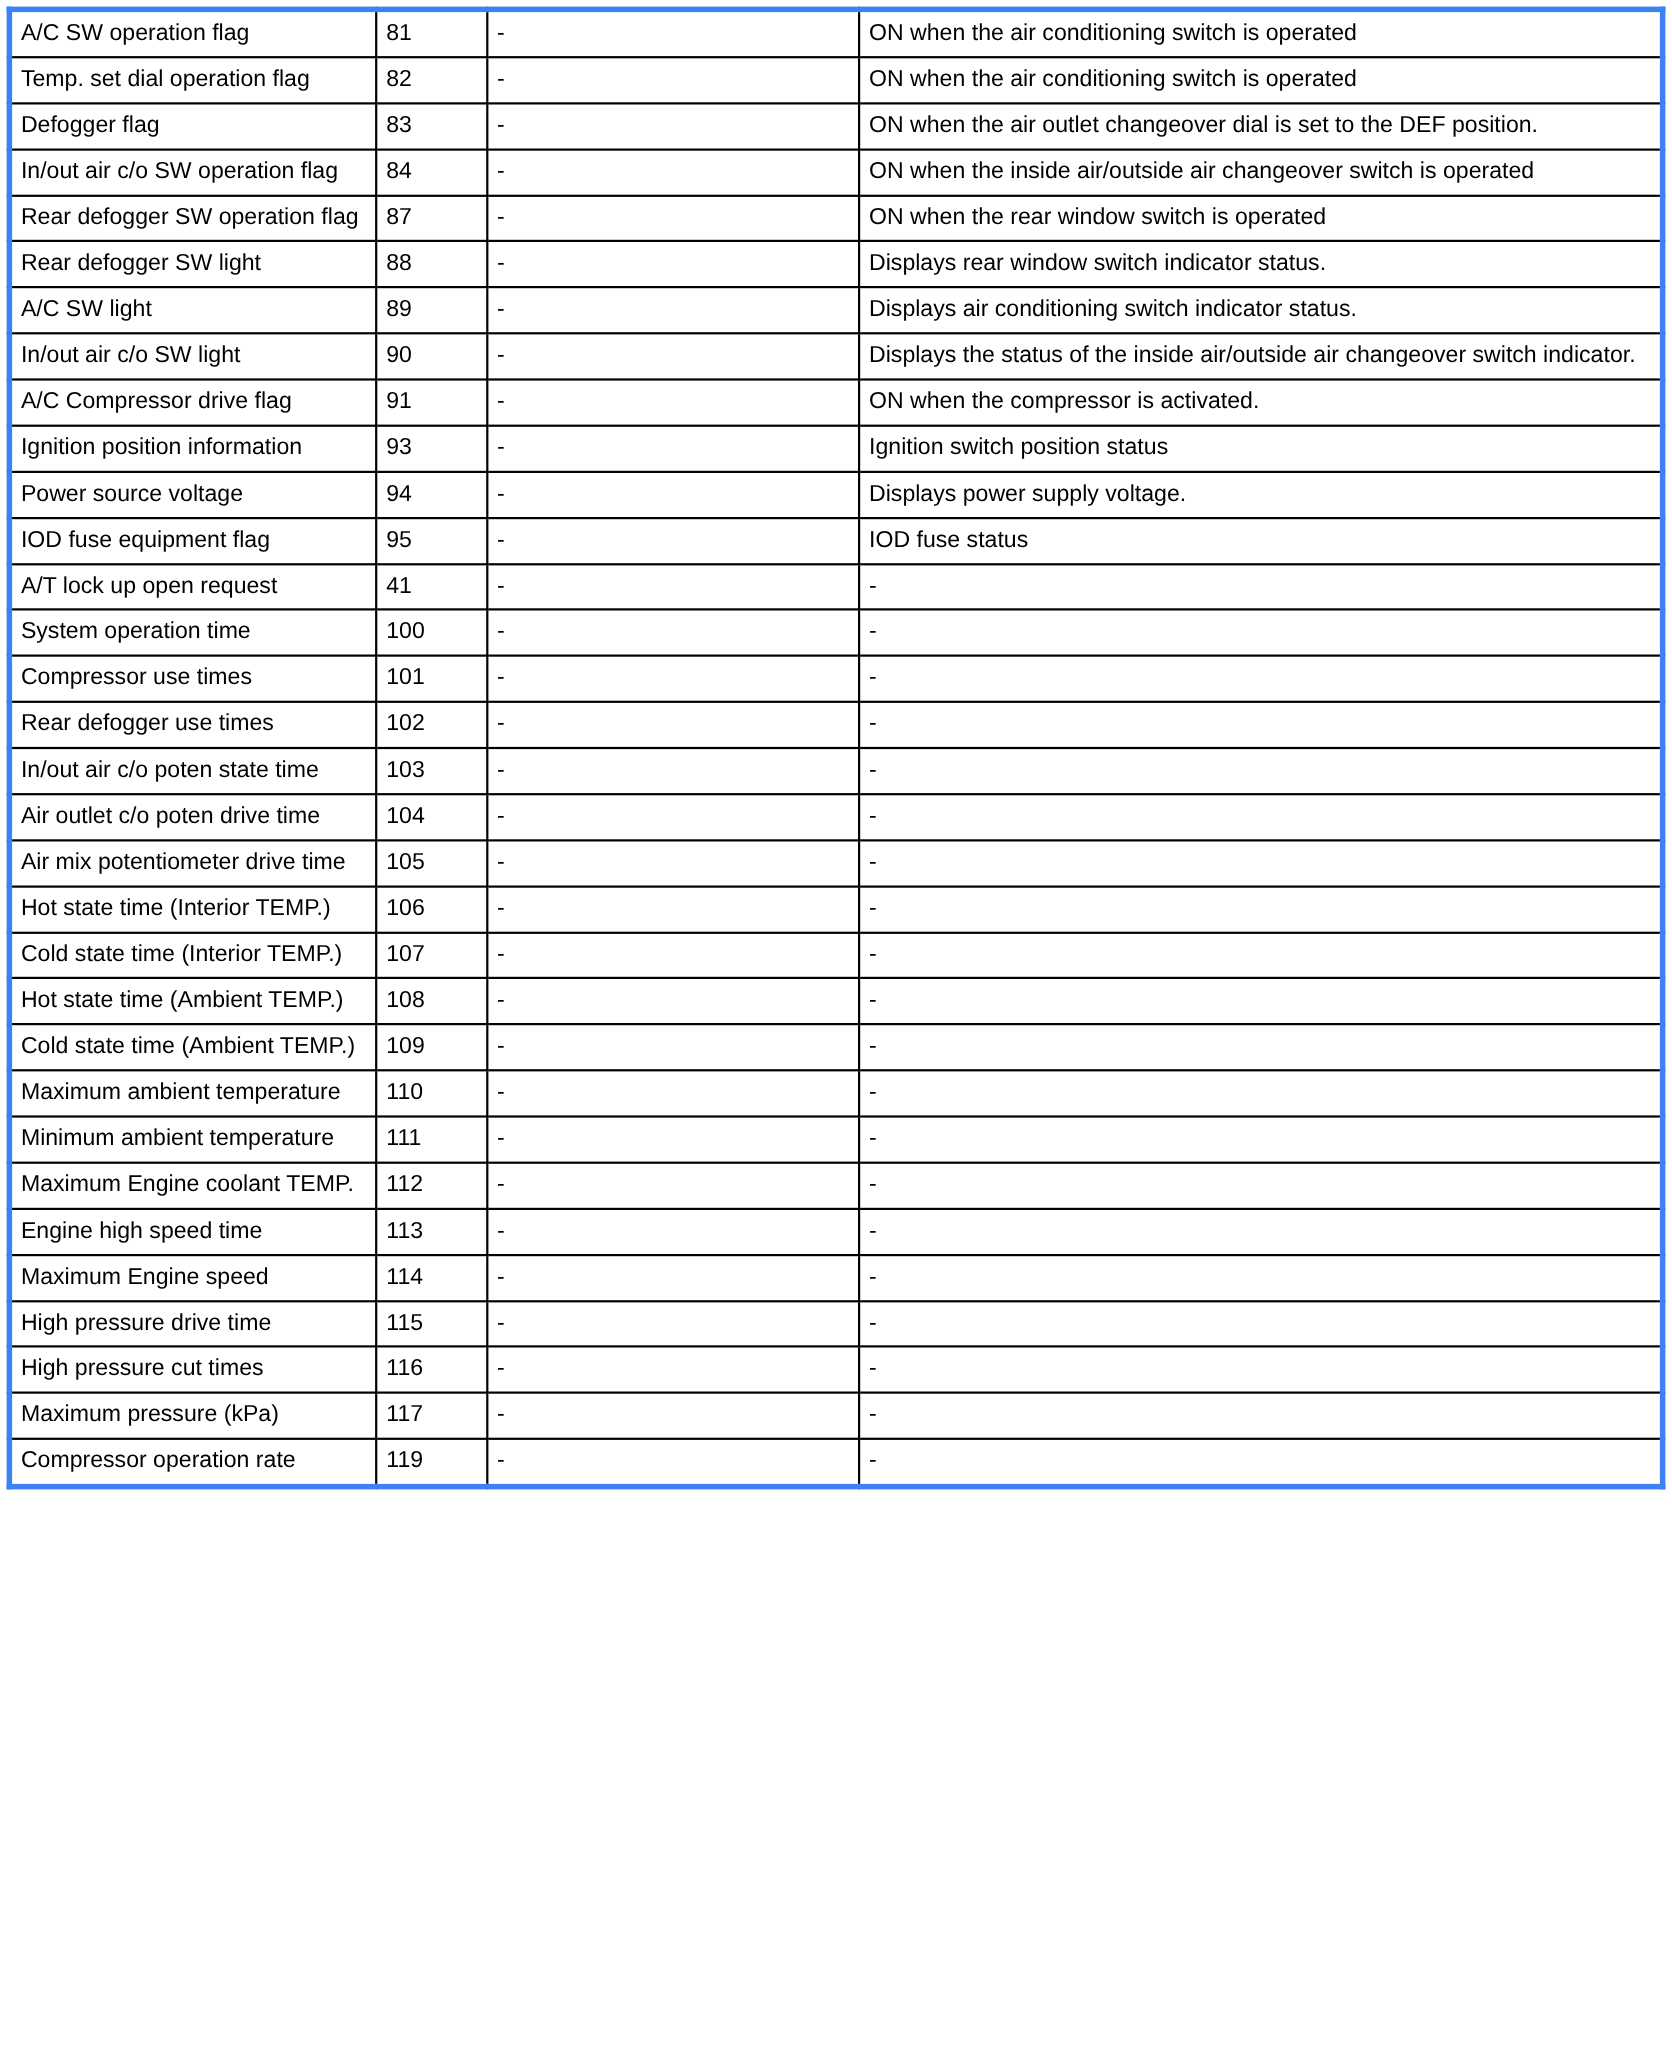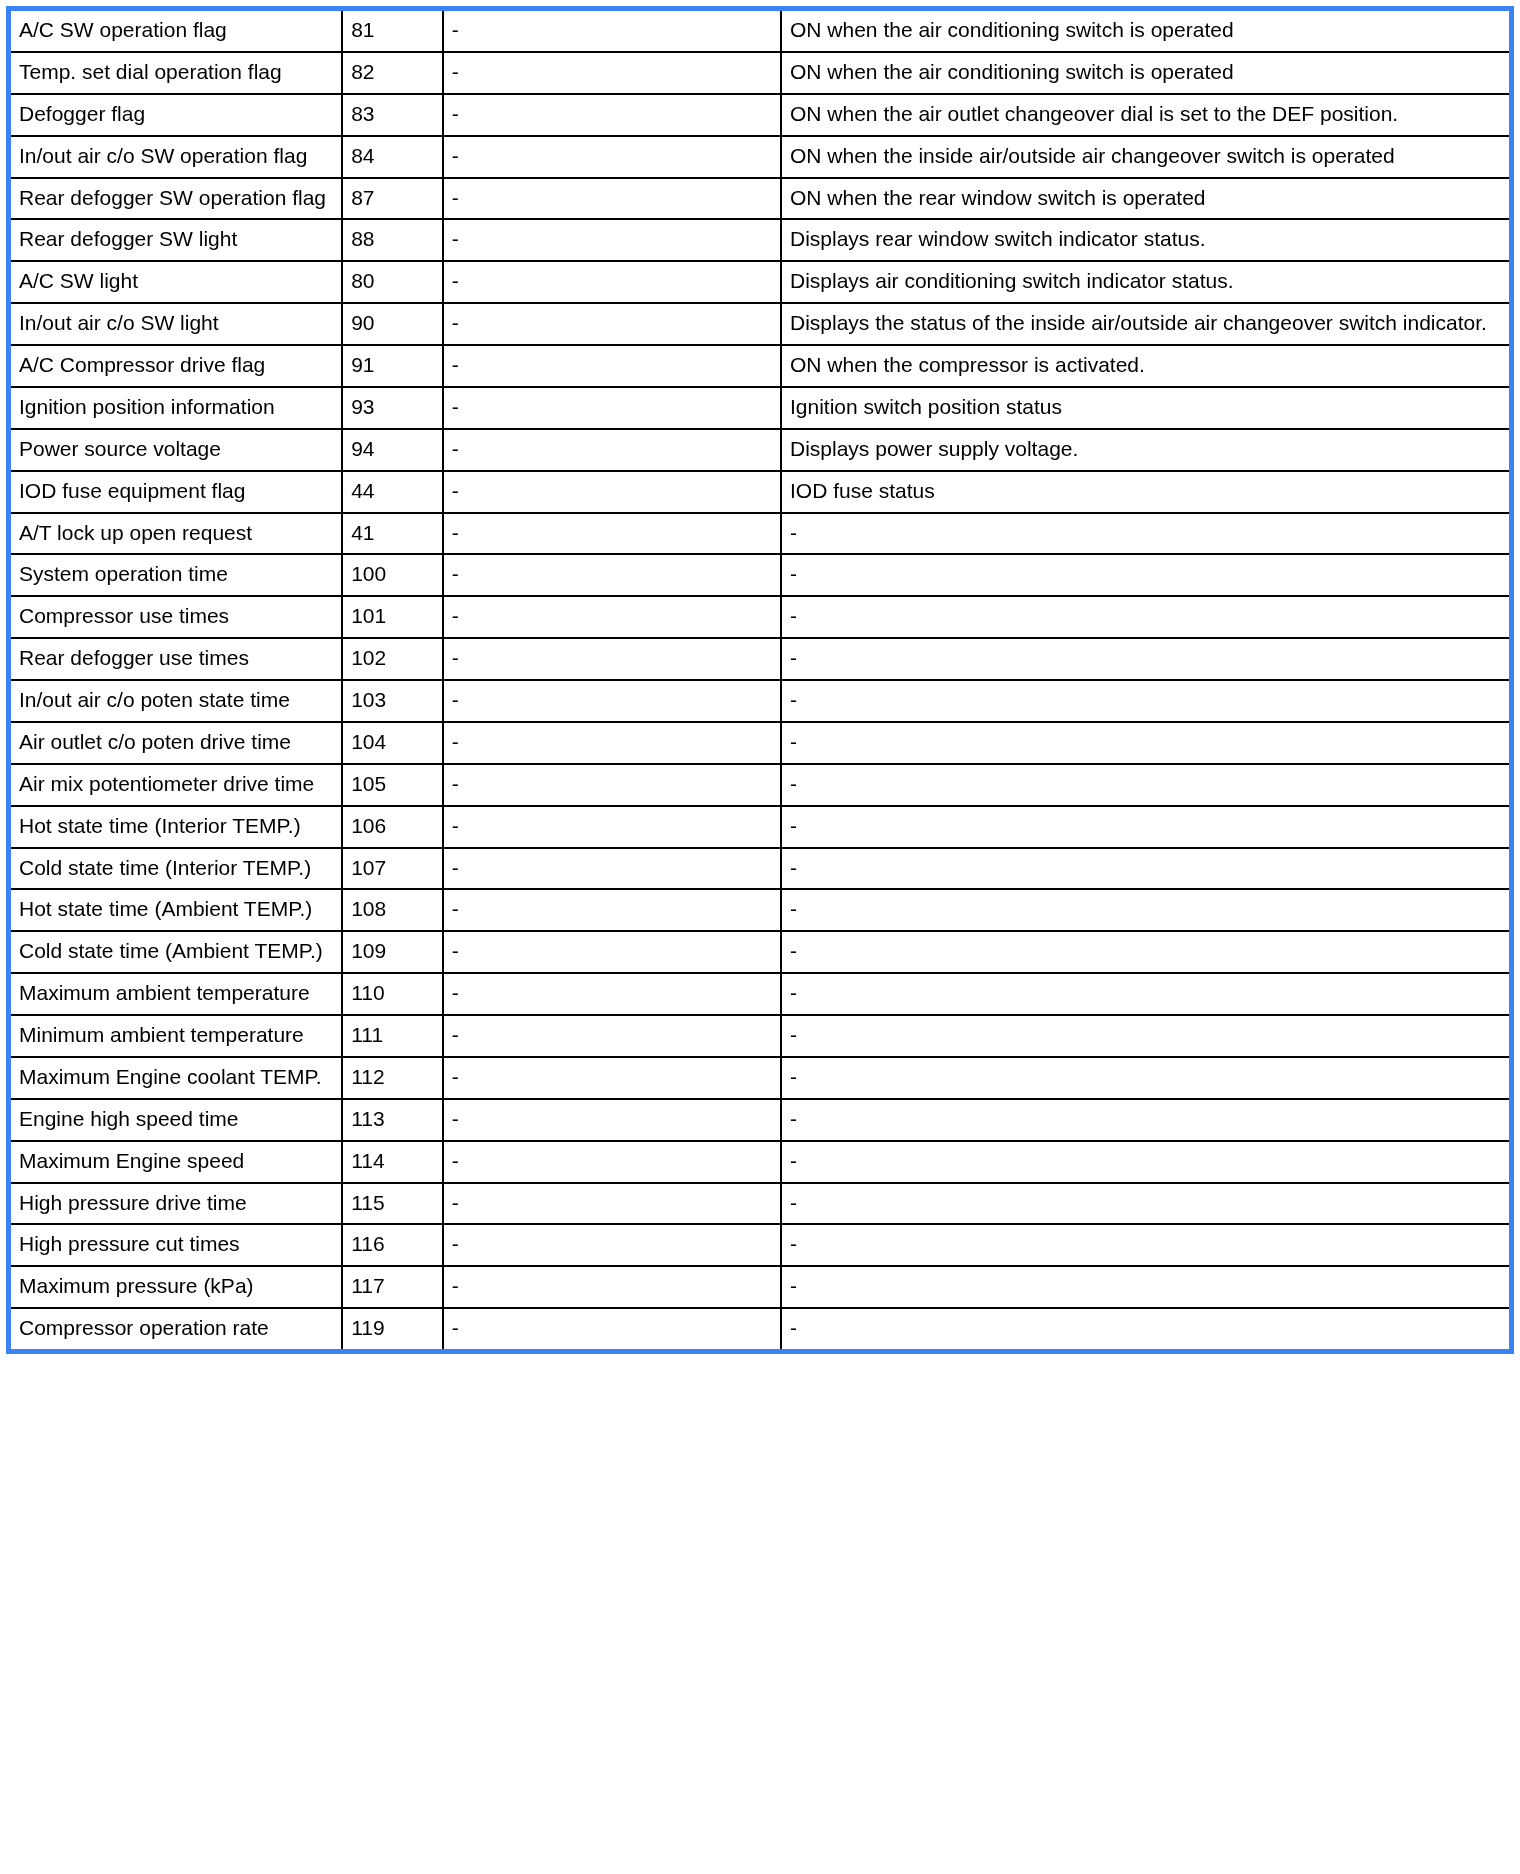--- a/index.html
+++ b/index.html
@@ -77,21 +77,21 @@
         <td>ON when the rear window switch is operated</td>
       </tr>
       <tr>
         <td>Rear defogger SW light</td>
         <td>88</td>
         <td>-</td>
         <td>Displays rear window switch indicator status.</td>
       </tr>
       <tr>
         <td>A/C SW light</td>
-        <td>80</td>
+        <td>89</td>
         <td>-</td>
         <td>Displays air conditioning switch indicator status.</td>
       </tr>
       <tr>
         <td>In/out air c/o SW light</td>
         <td>90</td>
         <td>-</td>
         <td>Displays the status of the inside air/outside air changeover switch indicator.</td>
       </tr>
       <tr>
@@ -107,21 +107,21 @@
         <td>Ignition switch position status</td>
       </tr>
       <tr>
         <td>Power source voltage</td>
         <td>94</td>
         <td>-</td>
         <td>Displays power supply voltage.</td>
       </tr>
       <tr>
         <td>IOD fuse equipment flag</td>
-        <td>44</td>
+        <td>95</td>
         <td>-</td>
         <td>IOD fuse status</td>
       </tr>
       <tr>
         <td>A/T lock up open request</td>
         <td>41</td>
         <td>-</td>
         <td>-</td>
       </tr>
       <tr>

